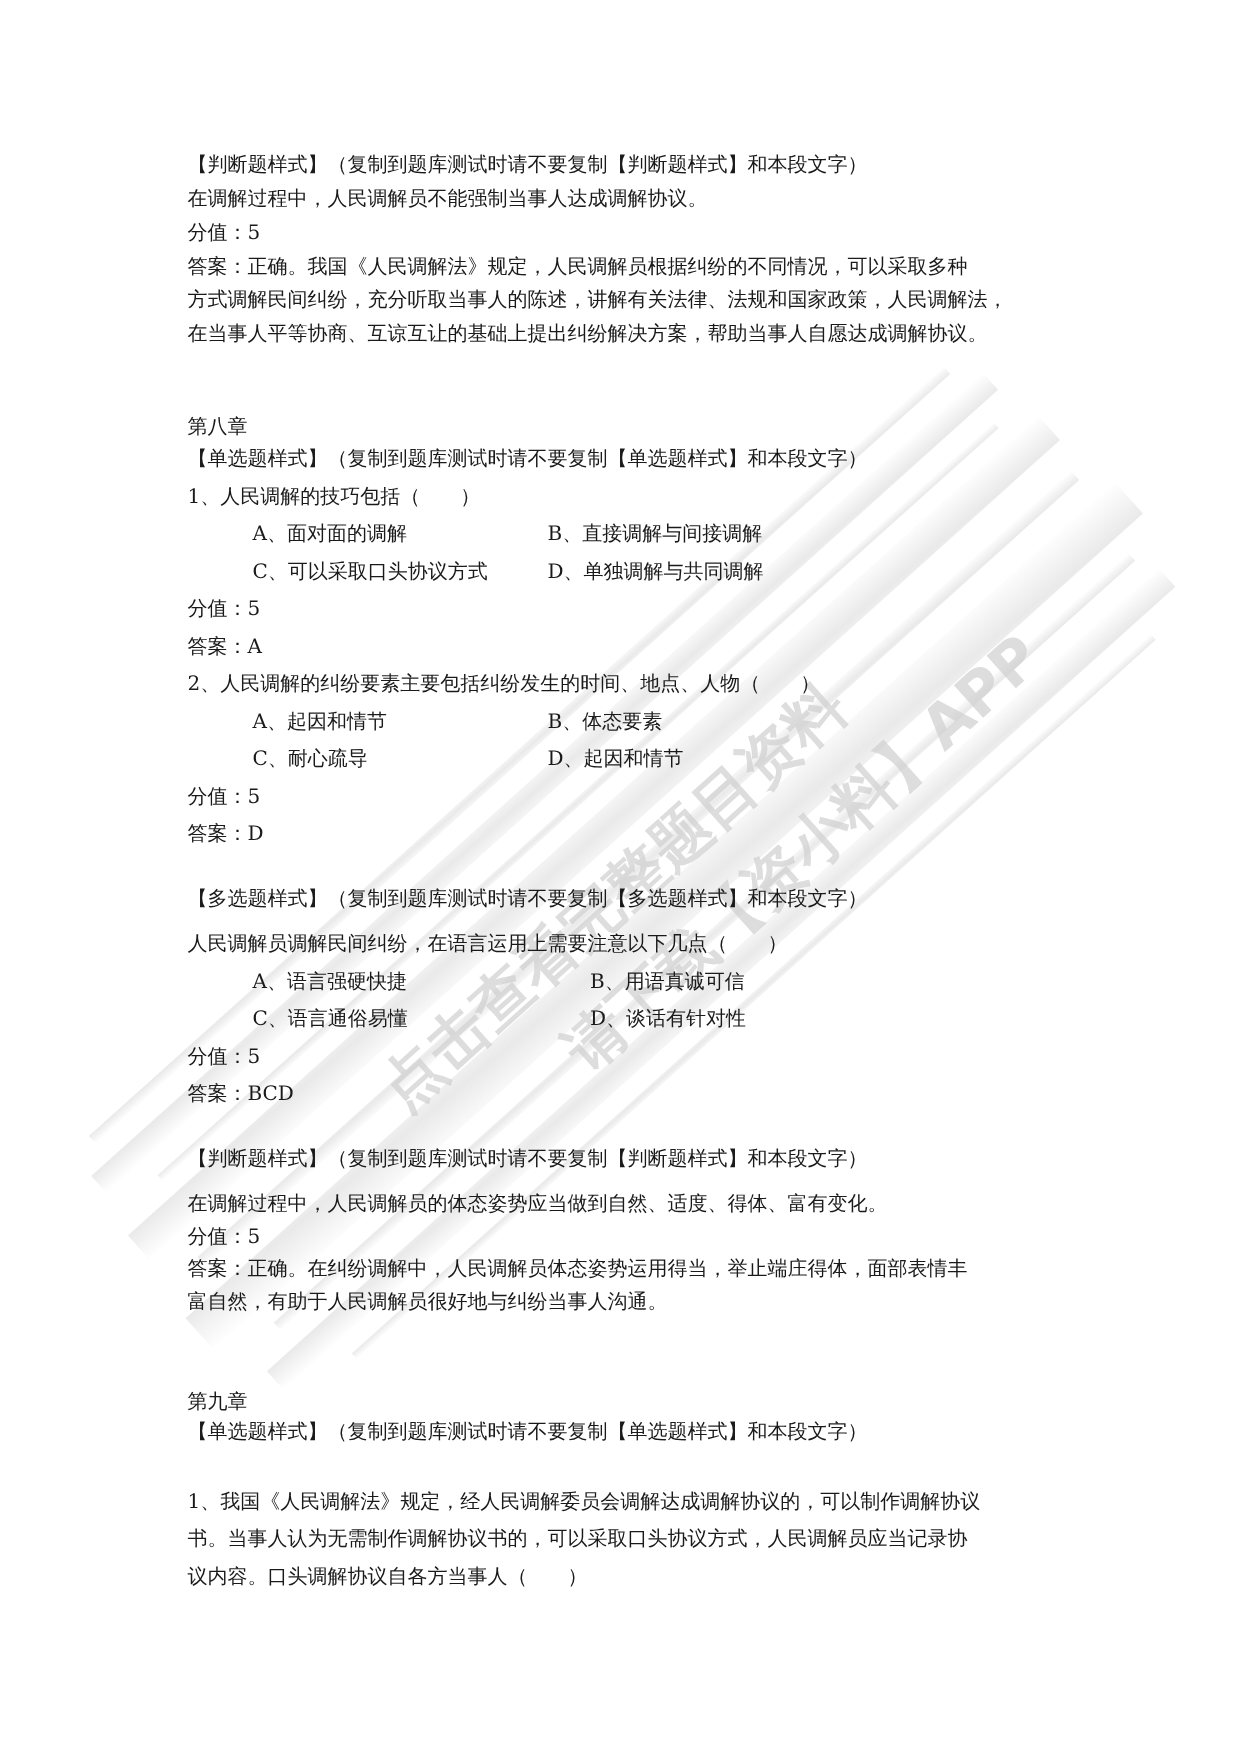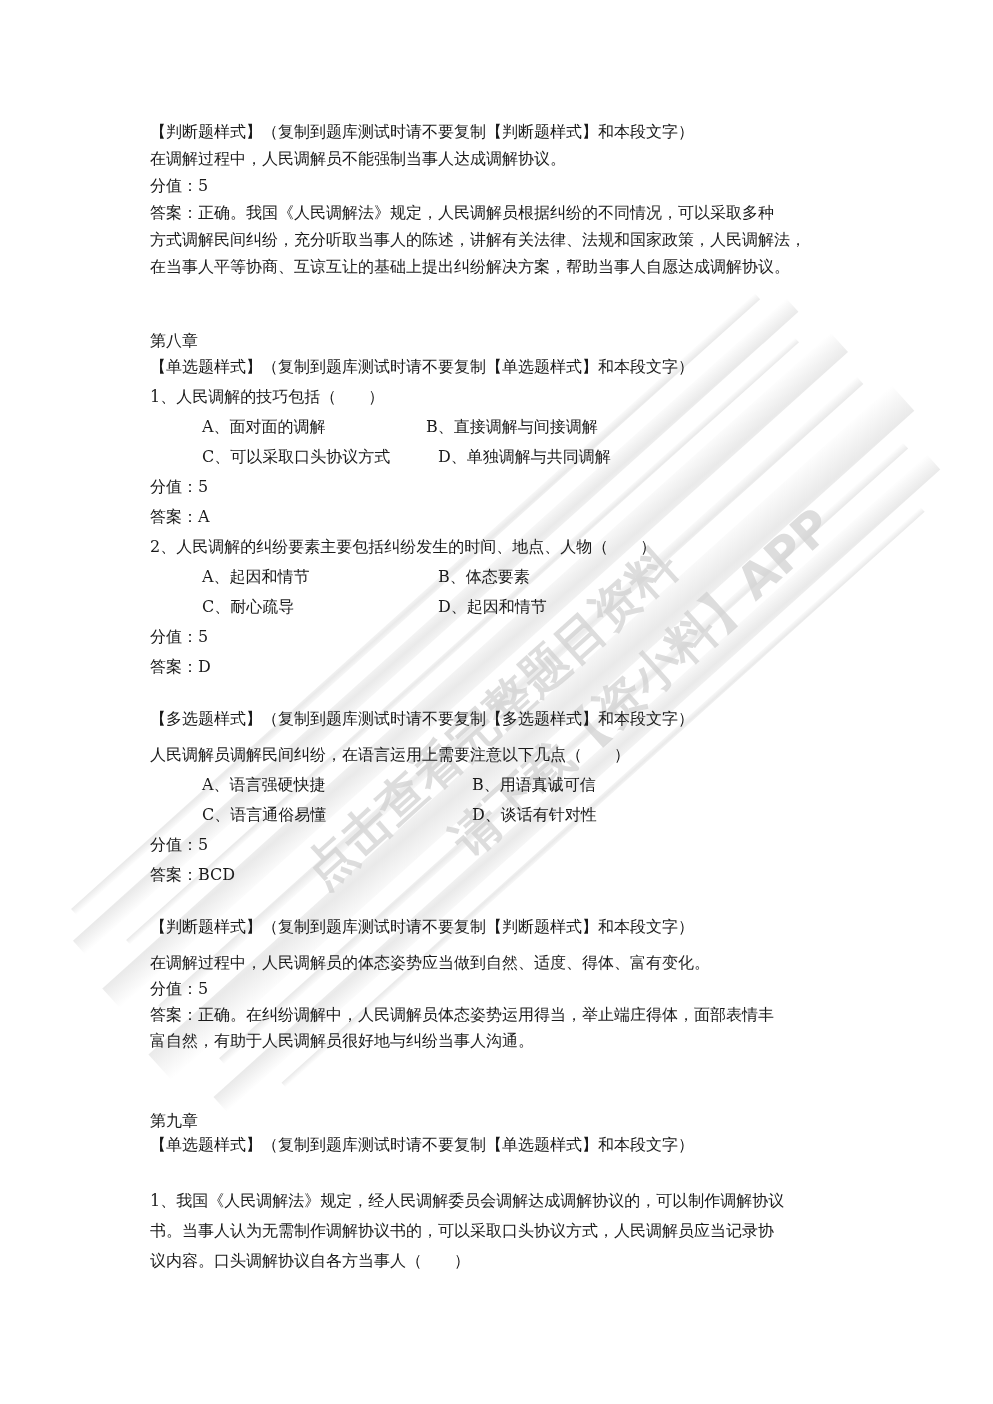--- a/index.html
+++ b/index.html
@@ -47,21 +47,21 @@
   <div class="line" style="top:175px">分值：5</div>
   <div class="line" style="top:202px">答案：正确。我国《人民调解法》规定，人民调解员根据纠纷的不同情况，可以采取多种</div>
   <div class="line" style="top:229px">方式调解民间纠纷，充分听取当事人的陈述，讲解有关法律、法规和国家政策，人民调解法，</div>
   <div class="line" style="top:256px">在当事人平等协商、互谅互让的基础上提出纠纷解决方案，帮助当事人自愿达成调解协议。</div>
 
   <div class="line chapter" style="top:330px">第八章</div>
   <div class="line" style="top:356px">【单选题样式】（复制到题库测试时请不要复制【单选题样式】和本段文字）</div>
 
   <div class="line" style="top:386px">1、人民调解的技巧包括（　　）</div>
   <div class="opt" style="top:416px; left:52px">A、面对面的调解</div>
-  <div class="opt" style="top:416px; left:276px">B、直接调解与间接调解</div>
+  <div class="opt" style="top:416px; left:288px">B、直接调解与间接调解</div>
   <div class="opt" style="top:446px; left:52px">C、可以采取口头协议方式</div>
   <div class="opt" style="top:446px; left:288px">D、单独调解与共同调解</div>
   <div class="line" style="top:476px">分值：5</div>
   <div class="line" style="top:506px">答案：A</div>
 
   <div class="line" style="top:536px">2、人民调解的纠纷要素主要包括纠纷发生的时间、地点、人物（　　）</div>
   <div class="opt" style="top:566px; left:52px">A、起因和情节</div>
   <div class="opt" style="top:566px; left:288px">B、体态要素</div>
   <div class="opt" style="top:596px; left:52px">C、耐心疏导</div>
   <div class="opt" style="top:596px; left:288px">D、起因和情节</div>

